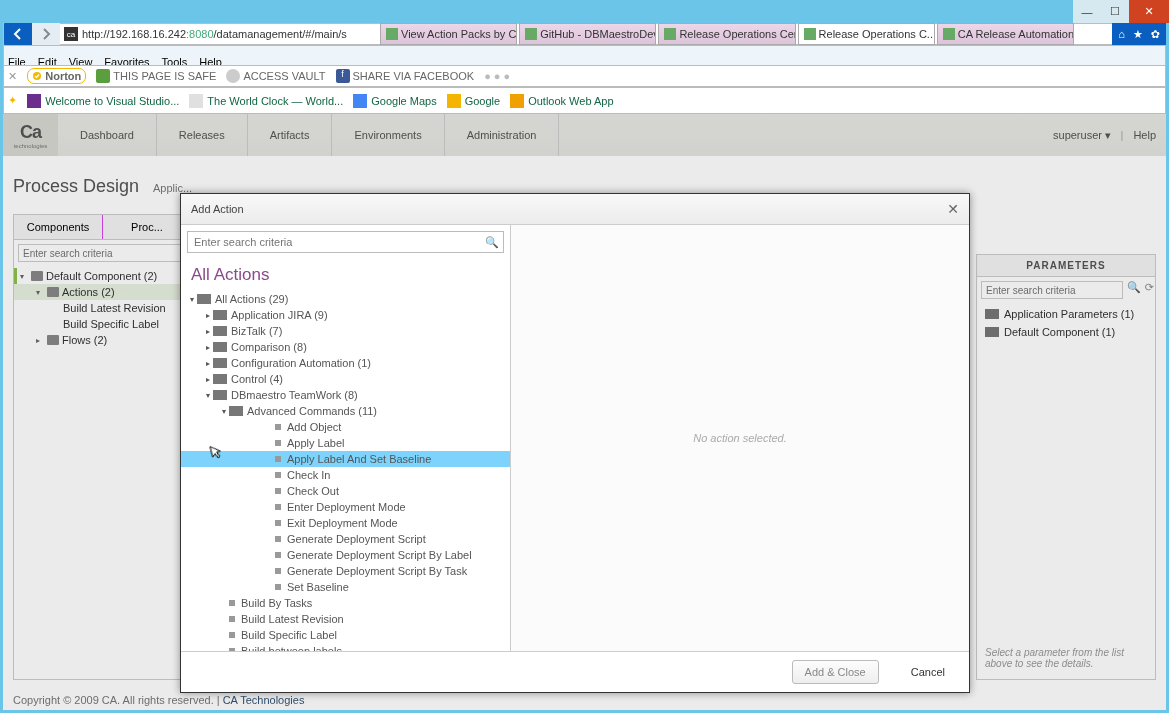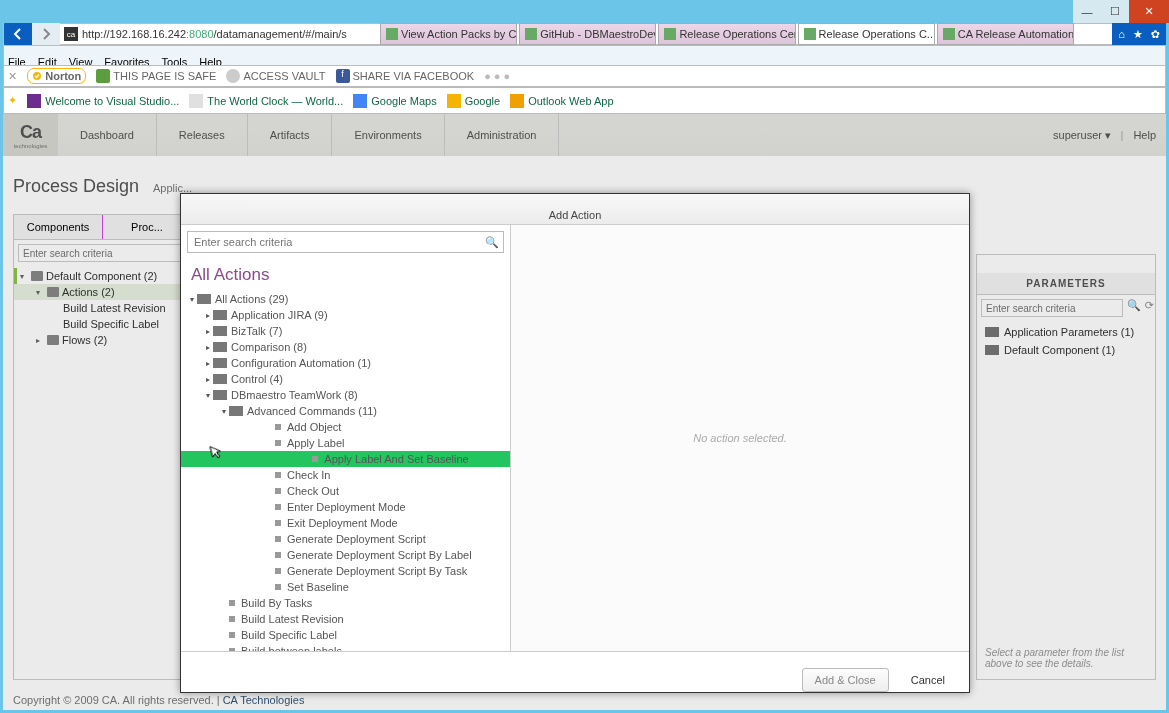--- a/index.html
+++ b/index.html
@@ -68,58 +68,58 @@
 .tree-node { padding:2px 2px 2px 6px; display:flex; align-items:center; gap:3px; color:#333; }
 .tree-node .arrow { width:8px; color:#666; font-size:8px; }
 .tree-node .folder { width:12px; height:10px; background:#888; border-radius:1px; }
 .tree-node.lvl1 { padding-left:6px; }
 .tree-node.lvl2 { padding-left:22px; }
 .tree-node.lvl3 { padding-left:38px; }
 .tree-node.sel { background:#e8f0e0; }
 .tree-node.sel-bar { border-left:3px solid #8bc24a; padding-left:3px; }
 
 .right-panel { position:absolute; top:140px; right:10px; width:180px; bottom:30px; border:1px solid #ccc; background:#fff; }
-.rp-header { height:22px; background:#f4f4f4; border-bottom:1px solid #ccc; display:flex; align-items:center; justify-content:center; color:#555; font-weight:bold; letter-spacing:1px; font-size:10px;margin-top:18px; }
+.rp-header { height:22px; background:#f4f4f4; border-bottom:1px solid #ccc; display:flex; align-items:center; justify-content:center; color:#555; font-weight:bold; letter-spacing:1px; font-size:10px; }
 .rp-search { padding:4px; display:flex; gap:4px; }
 .rp-search input { flex:1; height:18px; border:1px solid #ccc; padding:0 4px; font-size:10px; }
 .rp-list { padding:2px 0; }
 .rp-item { padding:3px 8px; display:flex; align-items:center; gap:5px; color:#333; }
 .rp-item .folder { width:14px; height:10px; background:#777; }
 .rp-hint { position:absolute; bottom:10px; left:8px; right:8px; color:#999; font-style:italic; font-size:10px; }
 
 .footer { position:absolute; bottom:4px; left:10px; color:#777; font-size:10px; }
 .footer a { color:#357; }
 
 
 .modal { position:absolute; top:193px; left:180px; width:790px; height:500px; background:#fff; border:1px solid #333; box-shadow:0 0 8px rgba(0,0,0,0.4); z-index:10; display:flex; flex-direction:column; }
-.modal-title { height:30px; background:linear-gradient(#f8f8f8,#ececec); display:flex; align-items:center; padding:15px 10px; font-size:15px; color:#444; border-bottom:1px solid #ccc;flex-direction:column; }
+.modal-title { height:30px; background:linear-gradient(#f8f8f8,#ececec); display:flex; align-items:center; padding:15px 10px; font-size:15px; color:#444; border-bottom:1px solid #ccc; }
 .modal-title .x { margin-left:auto; color:#666; cursor:pointer; font-size:14px; }
 .modal-body { flex:1; display:flex; overflow:hidden; border-bottom:1px solid #ccc; background:#fbfbfb; }
 .modal-left { width:330px; border-right:1px solid #ccc; display:flex; flex-direction:column; background:#fff; }
 .modal-search { padding:6px; }
 .search-wrap { display:flex; border:1px solid #bbb; height:22px; align-items:center; background:#fff; }
 .search-wrap input { flex:1; border:none; outline:none; padding:0 6px; color:#888; font-size:11px; }
 .search-wrap .mag { width:22px; text-align:center; color:#888; }
 .all-actions-hdr { padding:6px 10px; color:#8a4a8a; font-size:17px; }
 .action-tree { flex:1; overflow-y:auto; font-size:11px; color:#555; position:relative; }
 .action-tree::-webkit-scrollbar { width:7px; }
 .action-tree::-webkit-scrollbar-thumb { background:#bbb; }
 .at-row { display:flex; align-items:center; height:16px; padding-right:4px; }
 .at-row .arrow { width:10px; font-size:8px; color:#555; text-align:center; }
 .at-row .folder { width:14px; height:10px; background:#777; margin-right:4px; }
 .at-row .bullet { width:6px; height:6px; background:#999; margin-right:6px; }
 .at-row.d0 { padding-left:6px; }
 .at-row.d1 { padding-left:22px; }
 .at-row.d2 { padding-left:38px; }
 .at-row.d3 { padding-left:84px; }
-.at-row.sel { background:#22c55e;justify-content:center; }
+.at-row.sel { background:#7dd3fc; }
 .at-row.leaf .arrow { visibility:hidden; }
 .cursor { position:absolute; left:215px; top:256px; font-size:14px; pointer-events:none; color:#000; transform:rotate(-15deg); }
 .modal-right { flex:1; display:flex; align-items:center; justify-content:center; color:#aaa; font-size:12px; font-style:italic; }
-.modal-footer { height:40px; display:flex; align-items:flex-end; justify-content:flex-end; padding:0 12px; gap:10px; background:#fff; }
+.modal-footer { height:40px; display:flex; align-items:center; justify-content:flex-end; padding:0 12px; gap:20px; background:#fff; }
 .btn { height:24px; padding:0 12px; border:1px solid #bbb; background:linear-gradient(#fdfdfd,#eee); border-radius:3px; color:#888; display:flex; align-items:center; }
 .btn.cancel { border:none; background:none; color:#333; }
 </style>
 </head>
 <body>
 
 <div class="window-chrome">
   <div class="min">—</div>
   <div class="max">☐</div>
   <div class="close">✕</div>

